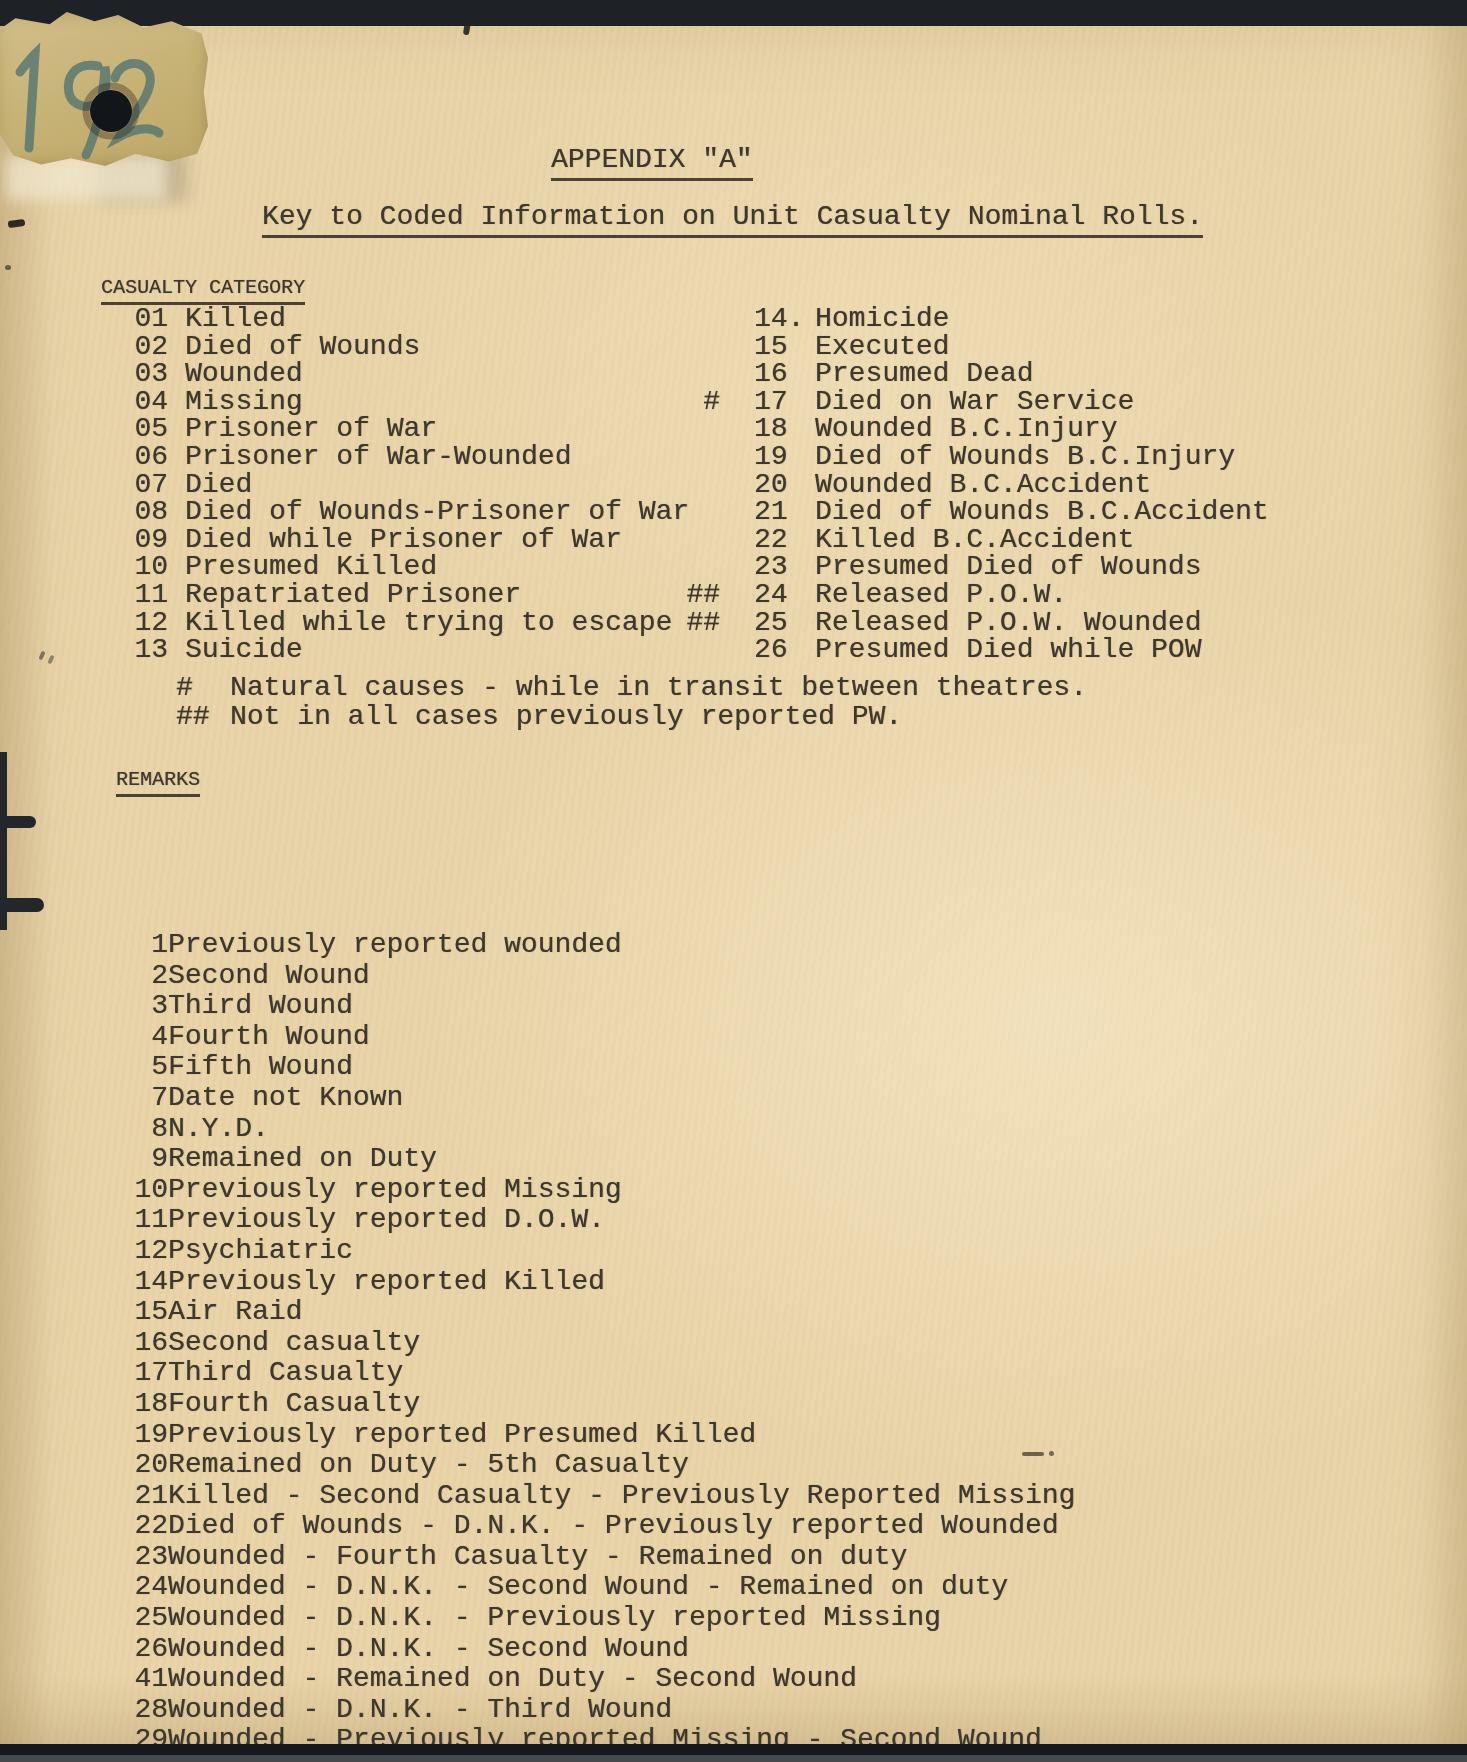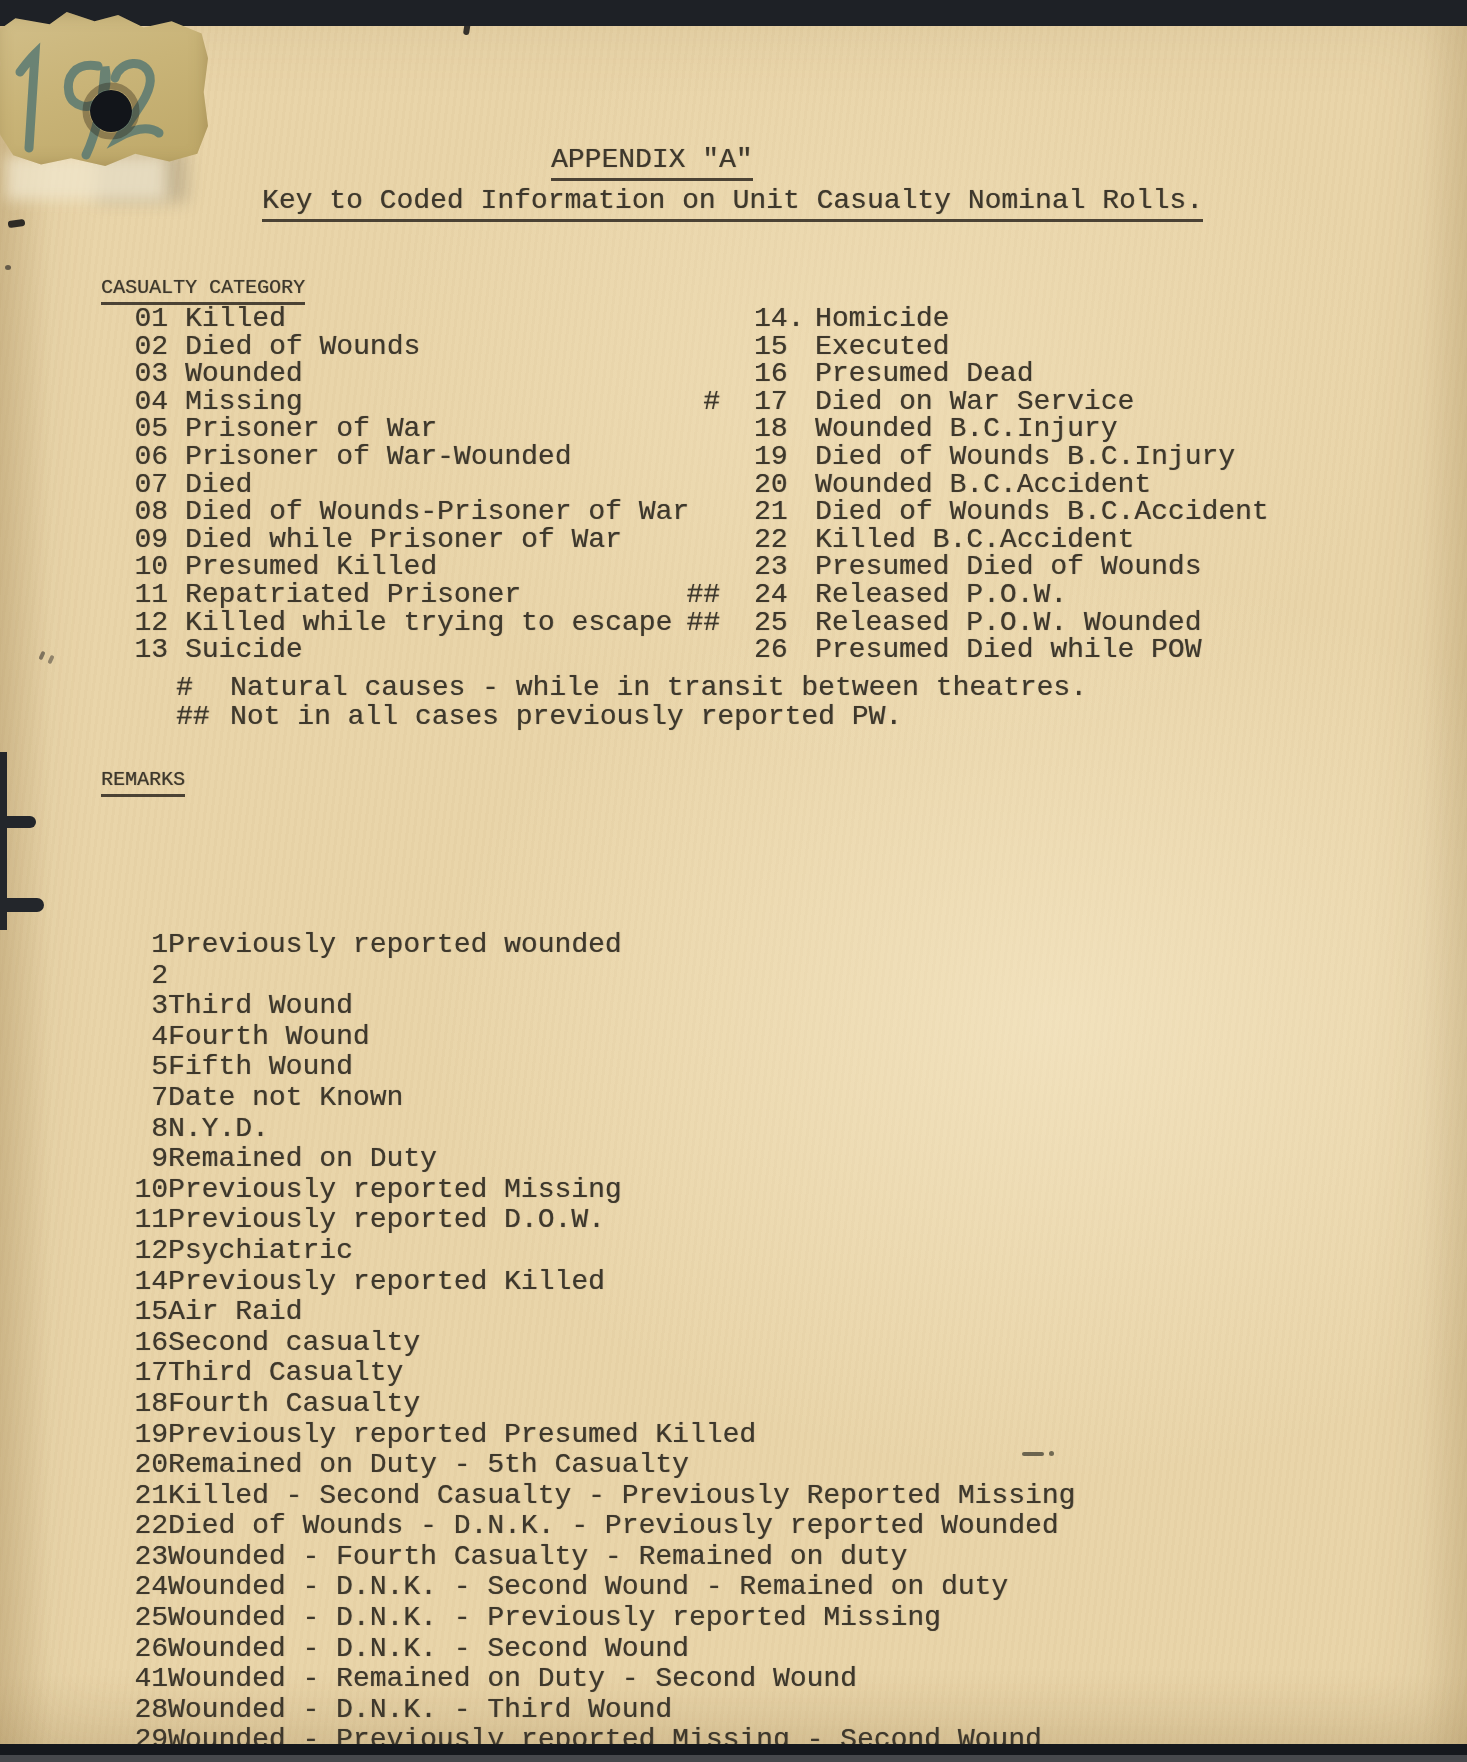--- a/index.html
+++ b/index.html
@@ -17,24 +17,24 @@
       linear-gradient(0deg, rgba(160,132,82,0.22) 0, rgba(160,132,82,0) 5%),
       repeating-linear-gradient(97deg, rgba(92,72,40,0.018) 0 3px, rgba(255,250,235,0.02) 3px 7px),
       #e9d4a8;
     box-shadow: inset 0 0 90px rgba(118,94,52,0.22);
   }
   .ink{ text-shadow:0.4px 0.4px 0.8px rgba(62,56,44,0.65); }
   .u{ border-bottom:3px solid rgba(52,46,36,0.88); padding-bottom:3px; }
   .abs{ position:absolute; }
 
   .title{ left:551px; top:144px; font-size:28px; font-weight:normal; margin:0; }
-  .subtitle{ left:262px; top:185px; font-size:28px; font-weight:normal; margin:0; }
+  .subtitle{ left:262px; top:201px; font-size:28px; font-weight:normal; margin:0; }
   .sec-head{ font-size:20px; font-weight:normal; margin:16px; }
   .head-cat{ left:85px; top:260px; }
-  .head-rem{ left:85px; top:752px; }
+  .head-rem{ left:100px; top:752px; }
 
   .cat-list{ left:0; top:305px; width:1312px; font-size:28px; }
   .cat-row{ display:flex; height:27.6px; line-height:27.6px; white-space:nowrap; }
   .c-lnum{ width:168px; text-align:right; flex:none; }
   .c-ltext{ width:497px; margin-left:17px; flex:none; overflow:visible; }
   .c-marker{ width:38px; text-align:right; flex:none; }
   .c-rnum{ width:95px; padding-left:34px; box-sizing:border-box; flex:none; }
   .c-rtext{ flex:1; }
 
   .footnotes{ left:176px; top:674px; font-size:28px; }
@@ -233,20 +233,21 @@
 
   <h3 class="abs sec-head head-rem ink u">REMARKS</h3>
   <div class="abs rem-list ink">
   <div class="rem-row">
     <span class="r-num">1</span>
     <span class="r-text">Previously reported wounded</span>
   </div>
 
   <div class="rem-row">
     <span class="r-num">2</span>
+    <span class="r-text">Second Wound</span>
   </div>
 
   <div class="rem-row">
     <span class="r-num">3</span>
     <span class="r-text">Third Wound</span>
   </div>
 
   <div class="rem-row">
     <span class="r-num">4</span>
     <span class="r-text">Fourth Wound</span>

